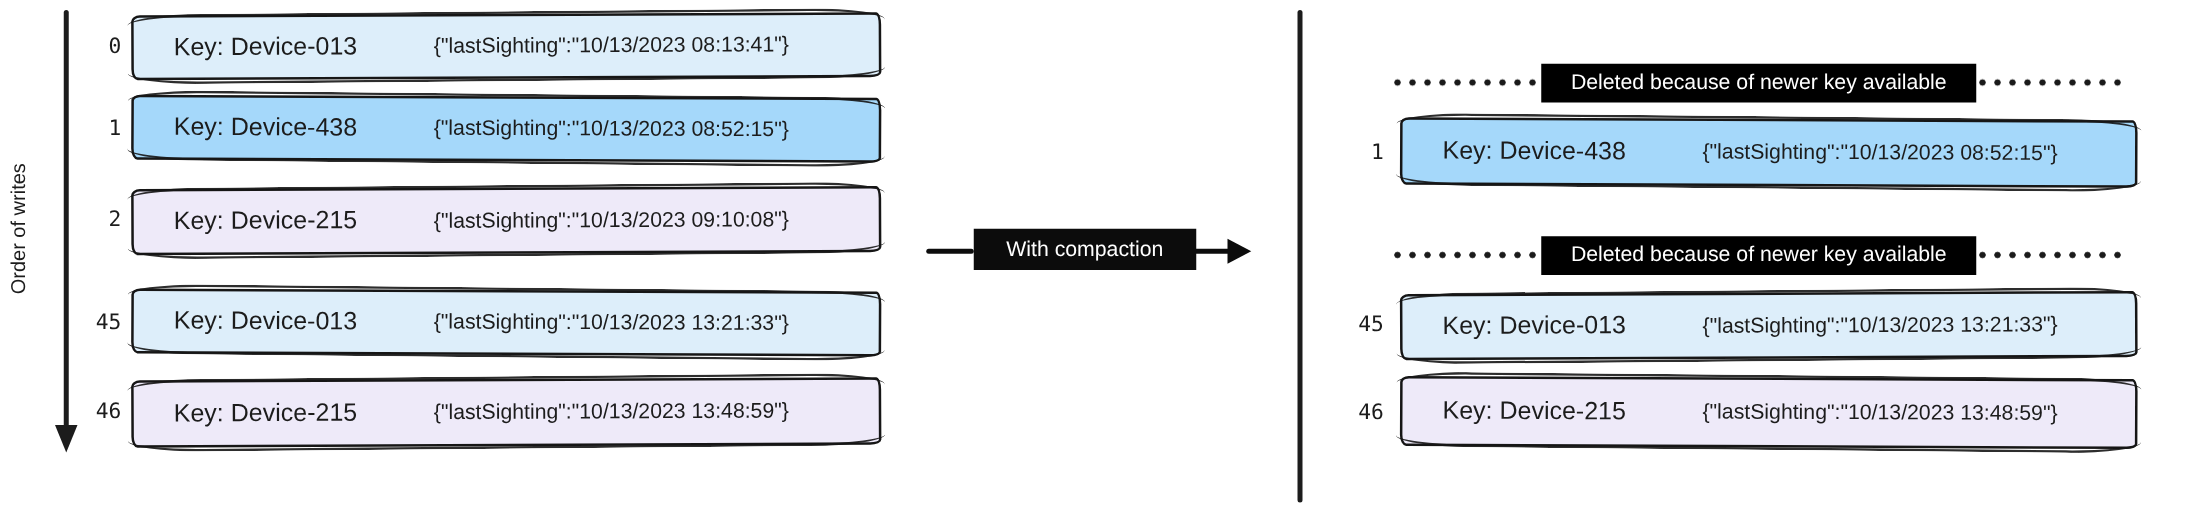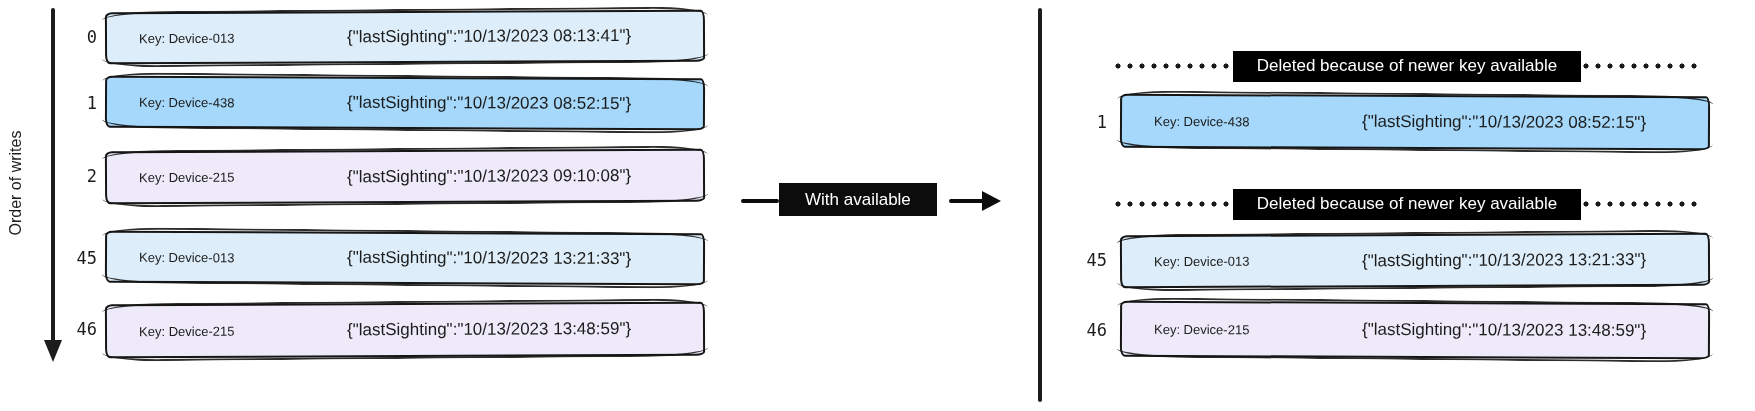--- a/index.html
+++ b/index.html
@@ -36,21 +36,21 @@
   .sketch-box.tilt-b { transform: rotate(0.25deg); }
   .sketch-box.tilt-b::before { transform: rotate(0.3deg); }
 
   .fill-lightblue { background: #ddeefa; }
   .fill-blue      { background: #a5d8fa; }
   .fill-lavender  { background: #eeeaf9; }
 
   .rec-key {
     position: absolute;
     left: 32px;
-    font-size: 13px;
+    font-size: 20px;
     color: #1c1c1c;
     white-space: nowrap;
   }
   .rec-value {
     position: absolute;
     left: 240px;
     font-size: 17px;
     color: #1c1c1c;
     white-space: nowrap;
   }
@@ -203,21 +203,21 @@
   <div class="sketch-box fill-lightblue tilt-b" style="left:105px; top:232px; width:600px; height:52px;">
     <span class="rec-key">Key: Device-013</span>
     <span class="rec-value">{"lastSighting":"10/13/2023 13:21:33"}</span>
   </div>
   <div class="sketch-box fill-lavender tilt-a" style="left:105px; top:303px; width:600px; height:54px;">
     <span class="rec-key">Key: Device-215</span>
     <span class="rec-value">{"lastSighting":"10/13/2023 13:48:59"}</span>
   </div>
 
   <div class="trans-line-in"></div>
-  <div class="trans-label">With available</div>
+  <div class="trans-label">With compaction</div>
   <div class="trans-line-out"></div>
   <div class="trans-arrowhead"></div>
 
   <div class="partition-line"></div>
 
   <div class="deleted-row" style="top:31px;">
     <div class="dots"></div>
     <div class="deleted-badge">Deleted because of newer key available</div>
   </div>
 

